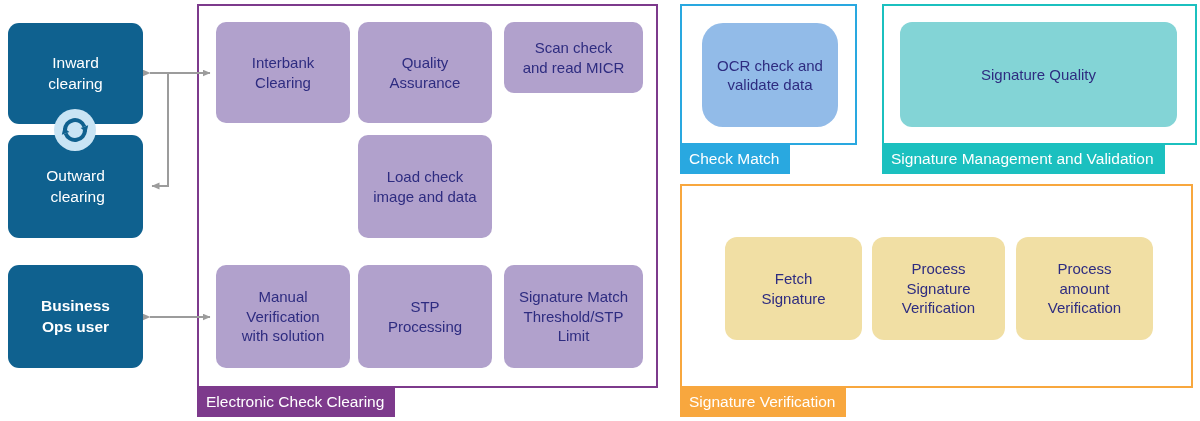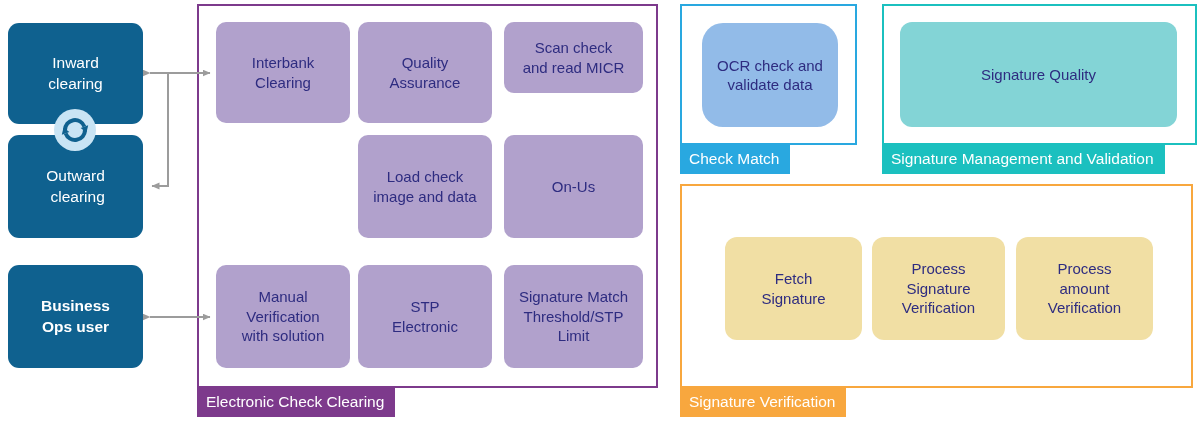--- a/index.html
+++ b/index.html
@@ -114,26 +114,25 @@
   <div class="tab t-ecc" style="left:197px; top:388px;">Electronic Check Clearing</div>
 
   <div class="node pbox" style="left:216px; top:22px; width:134px; height:101px;">Interbank
 Clearing</div>
   <div class="node pbox" style="left:358px; top:22px; width:134px; height:101px;">Quality
 Assurance</div>
   <div class="node pbox" style="left:504px; top:22px; width:139px; height:71px;text-align:center;">Scan check
 and read MICR</div>
   <div class="node pbox" style="left:358px; top:135px; width:134px; height:103px;">Load check
 image and data</div>
-  <div class="node pbox" style="left:504px; top:135px; width:139px; height:103px;">On-Us</div>
   <div class="node pbox" style="left:216px; top:265px; width:134px; height:103px;">Manual
 Verification
 with solution</div>
   <div class="node pbox" style="left:358px; top:265px; width:134px; height:103px;">STP
-Electronic</div>
+Processing</div>
   <div class="node pbox" style="left:504px; top:265px; width:139px; height:103px;">Signature Match
 Threshold/STP
 Limit</div>
 
   <div class="group g-reader" style="left:680px; top:4px; width:177px; height:141px;"></div>
   <div class="tab t-reader" style="left:680px; top:145px;">Check Match</div>
   <div class="node rbox" style="left:702px; top:23px; width:136px; height:104px;">OCR check and
 validate data</div>
 
   <div class="group g-sigmgmt" style="left:882px; top:4px; width:315px; height:141px;"></div>

